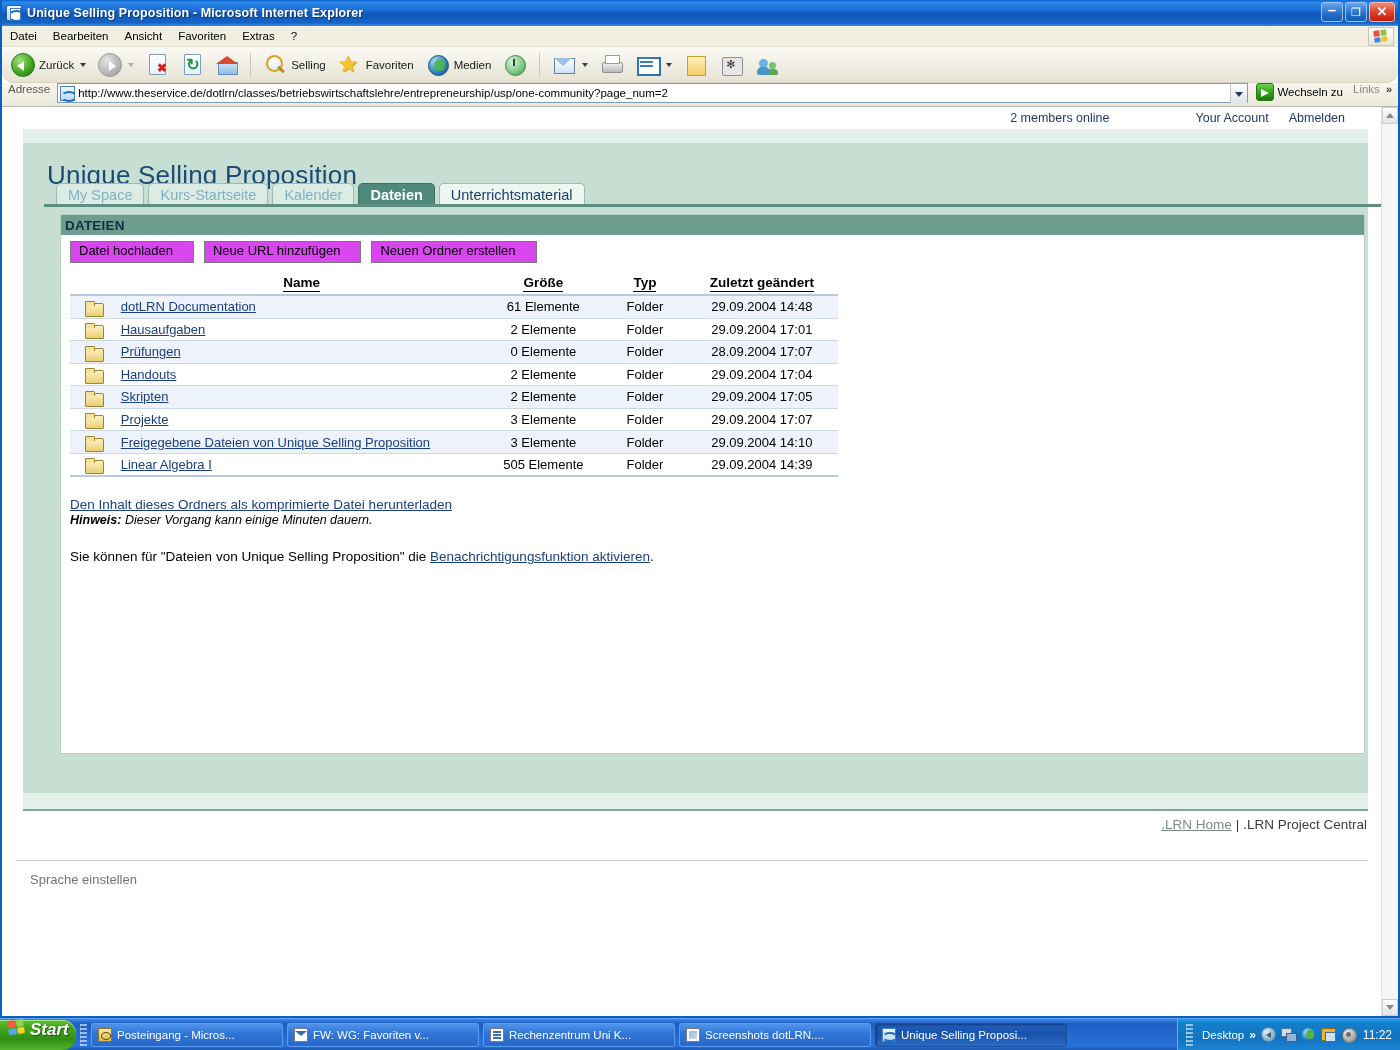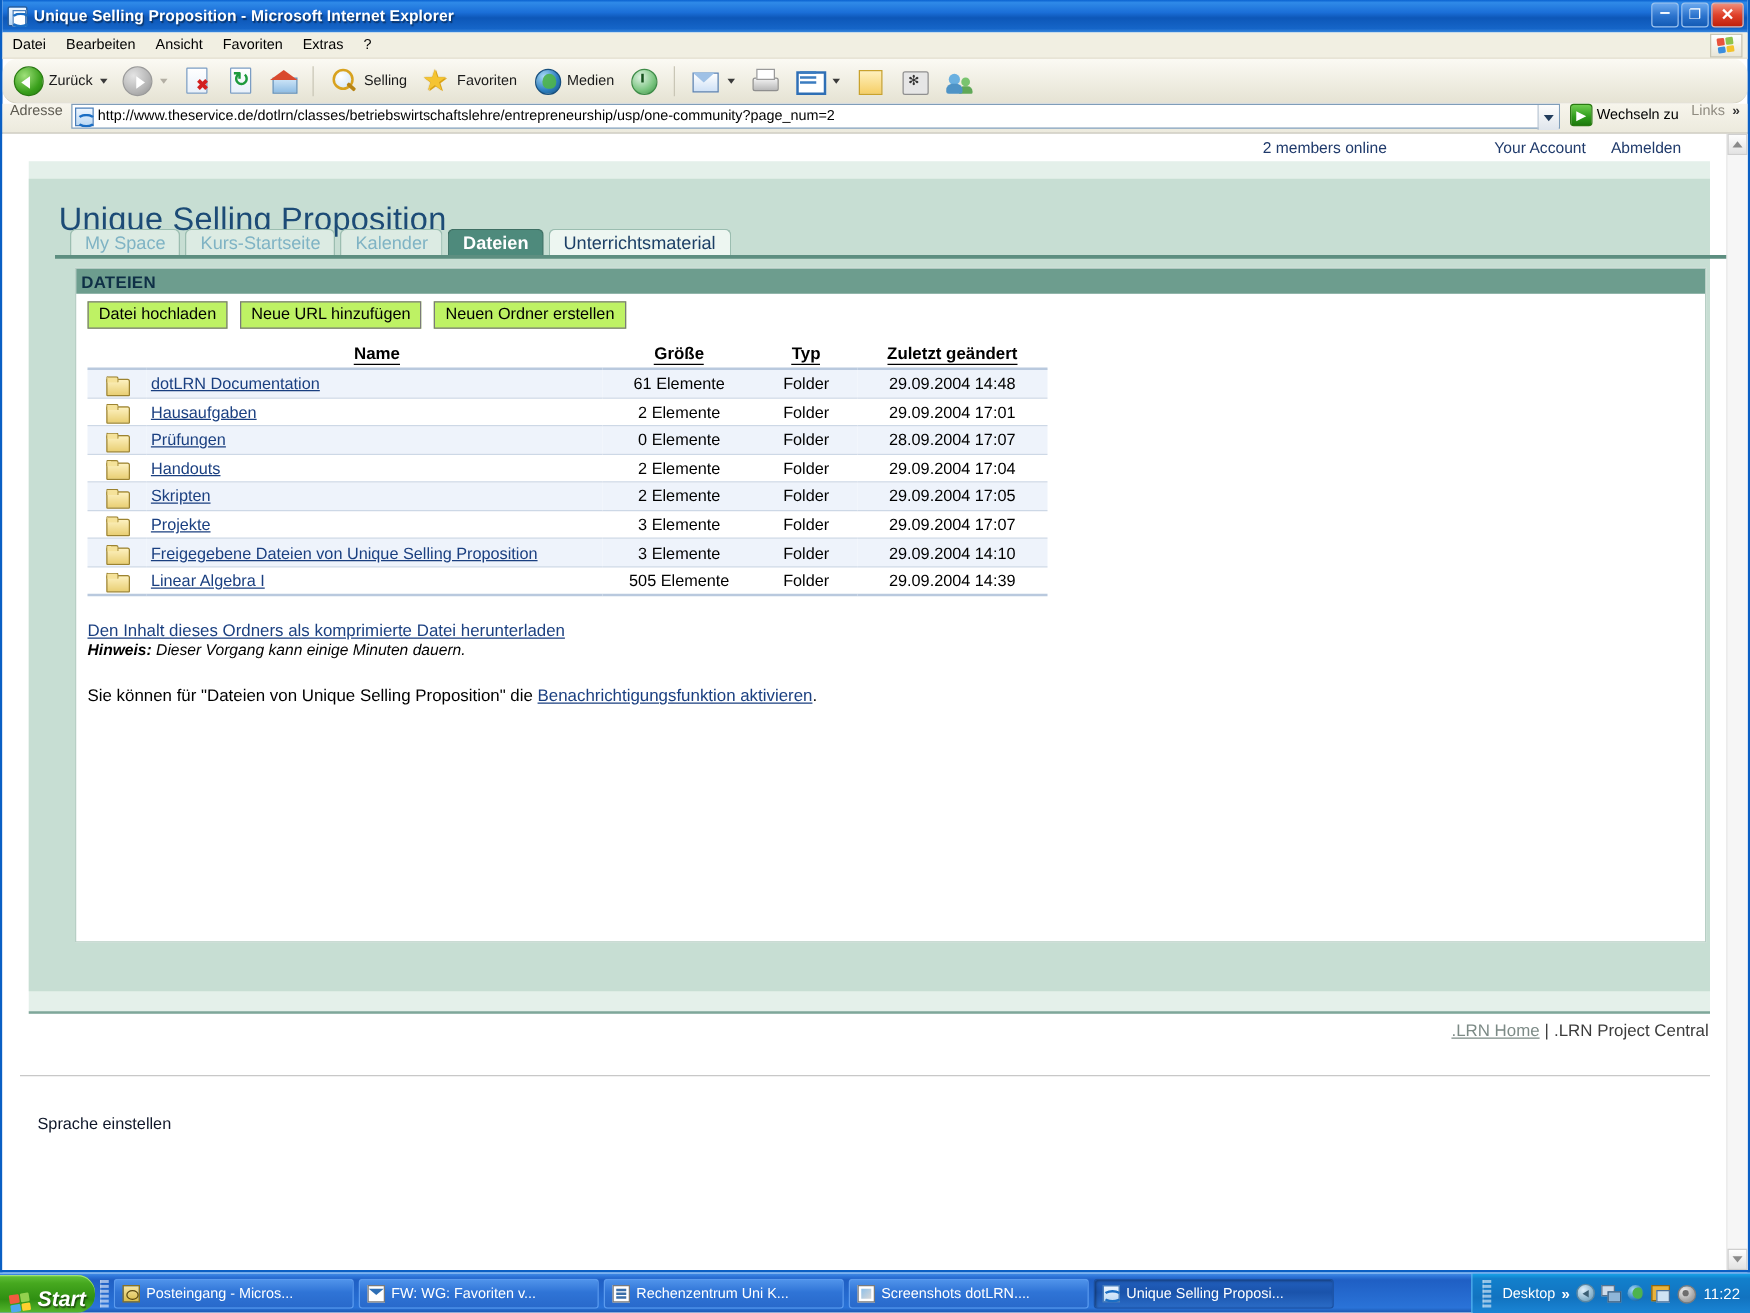--- a/index.html
+++ b/index.html
@@ -289,22 +289,22 @@
     position:absolute; left:37px; top:85px; width:1305px; height:540px;
     background:#ffffff; border:1px solid #b8cfc5;
   }
   .panel-head {
     height:20px; background:#6d9d8e; color:#0f2f46;
     font-size:13.5px; font-weight:bold; display:flex; align-items:center;
     padding-left:4px; letter-spacing:.2px;
   }
   .btnrow { display:flex; gap:10px; padding:6px 0 0 9px; }
   .gbtn {
-    border:1px solid #7a7a7a; background:#bef264;
-    font-size:13px; color:#000; padding:2px 8px 3px 8px;
+    border:1px solid #7a7a7a; background:#d946ef;
+    font-size:13px; color:#000; padding:2px 20px 3px 8px;
     font-family:"Liberation Sans", sans-serif;
     white-space:nowrap; line-height:1.15;
   }
 
   
   table.files { border-collapse:collapse; margin:12px 0 0 9px; width:768px; font-size:13px; color:#000;}
   table.files th {
     font-size:13.5px; font-weight:bold; text-align:center;
     padding:0 0 4px 0; white-space:nowrap;
   }
@@ -342,34 +342,34 @@
 
   
   .foot-links {
     position:absolute; right:14px; top:710px;
     font-size:13.5px; color:#3c3c3c; white-space:nowrap;
   }
   .foot-links a { color:#7c8a86; text-decoration:underline; }
   .foot-links .sep { color:#3c3c3c; padding:0 4px;}
   .foot-links .pc { color:#3c3c3c; }
   .foot-rule { position:absolute; left:14px; top:753px; width:1352px; height:1px; background:#c8c8c8;}
-  .lang { position:absolute; left:28px; top:765px; font-size:13px; color:#0f172a;margin-top:19px;}
+  .lang { position:absolute; left:28px; top:765px; font-size:13px; color:#737373;}
 
   
   #taskbar {
     position:absolute; left:0; top:1018px; width:1400px; height:32px;
     background: linear-gradient(to bottom,#3f8ae6 0%,#2a6fd4 9%,#1f5fc4 16%,#2a73d8 88%,#1a56b0 100%);
     border-top:1px solid #5fa3ef;
     display:flex; align-items:center;
   }
   .start-btn {
     width:76px; height:30px; margin:0 0 0 0;
     background: linear-gradient(to bottom,#63c23c 0%,#46a81f 22%,#2f8f12 65%,#54b62c 100%);
     border-radius: 0 14px 14px 0;
-    display:flex; align-items:flex-end; gap:5px; padding-left:8px;
+    display:flex; align-items:flex-start; gap:5px; padding-left:8px;
     box-shadow: inset 0 1px 0 #a0e07a;
     flex:none;
   }
   .start-flag{ width:17px;height:15px;position:relative; transform: rotate(-9deg); flex:none;}
   .start-flag i{position:absolute;width:7.5px;height:6.5px;border-radius:1px;}
   .start-flag i:nth-child(1){left:0;top:0;background:#f05b40;}
   .start-flag i:nth-child(2){left:8.5px;top:0;background:#93d14f;}
   .start-flag i:nth-child(3){left:0;top:7.5px;background:#4ea8ee;}
   .start-flag i:nth-child(4){left:8.5px;top:7.5px;background:#ffd02e;}
   .start-txt{ color:#fff; font-size:17px; font-style:italic; font-weight:bold;

